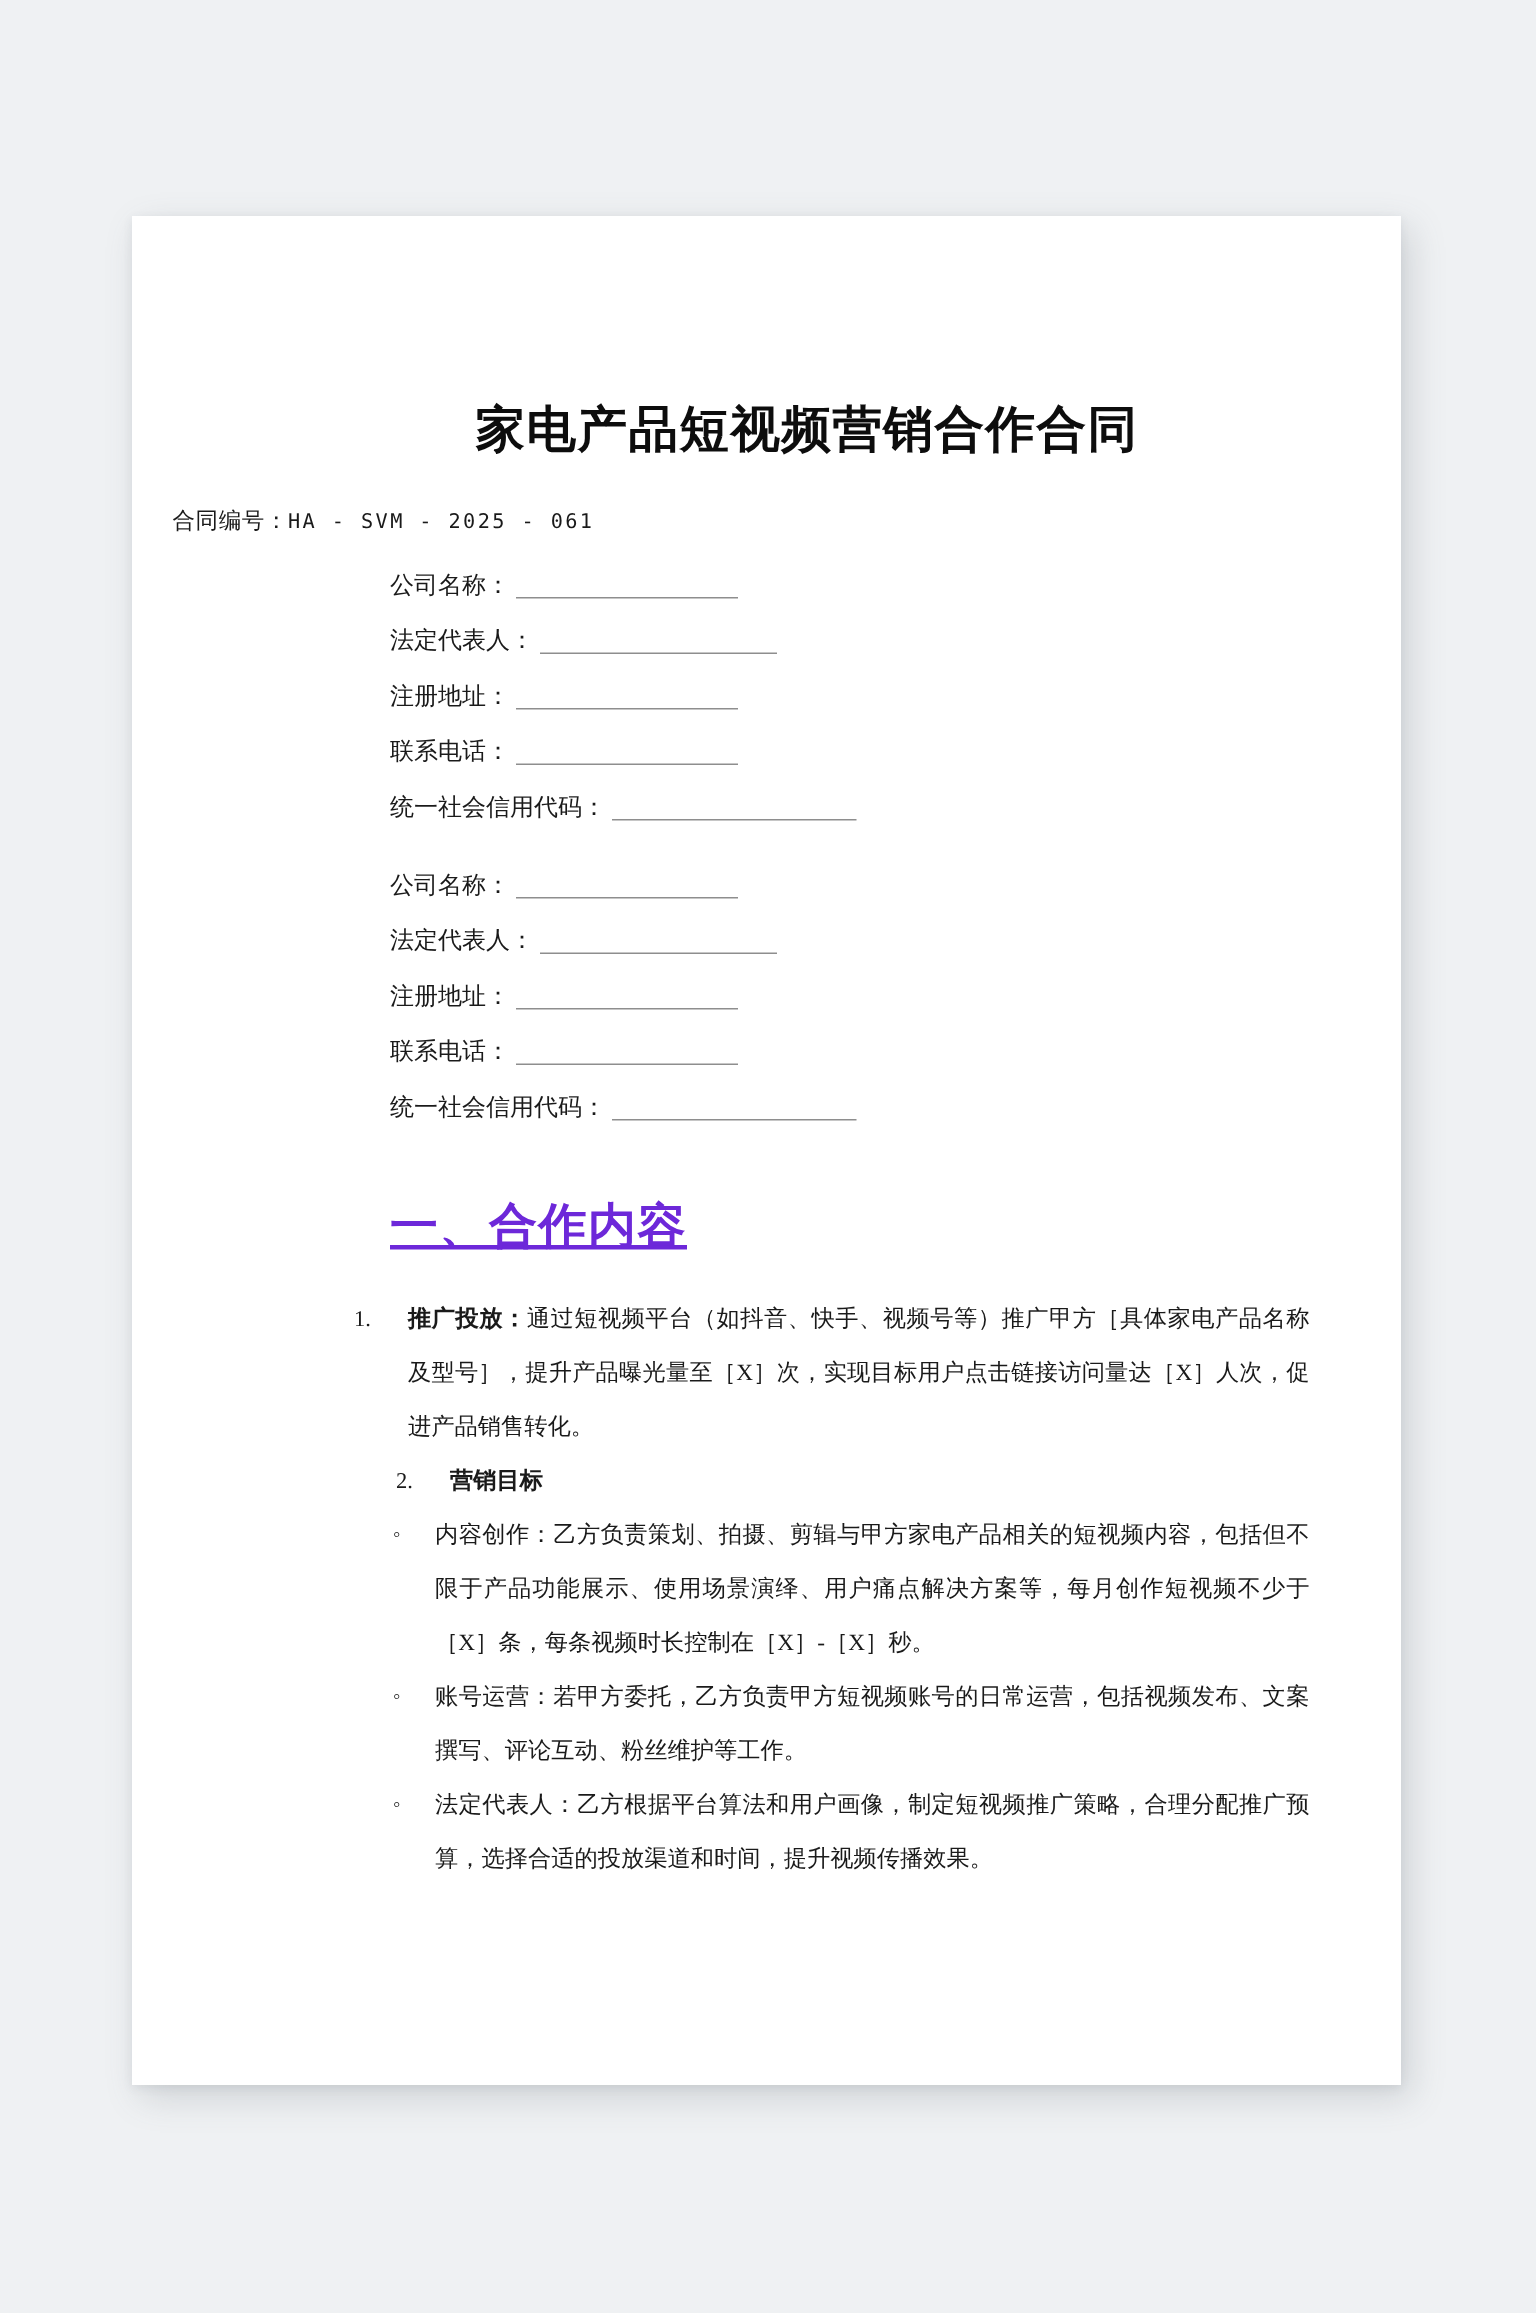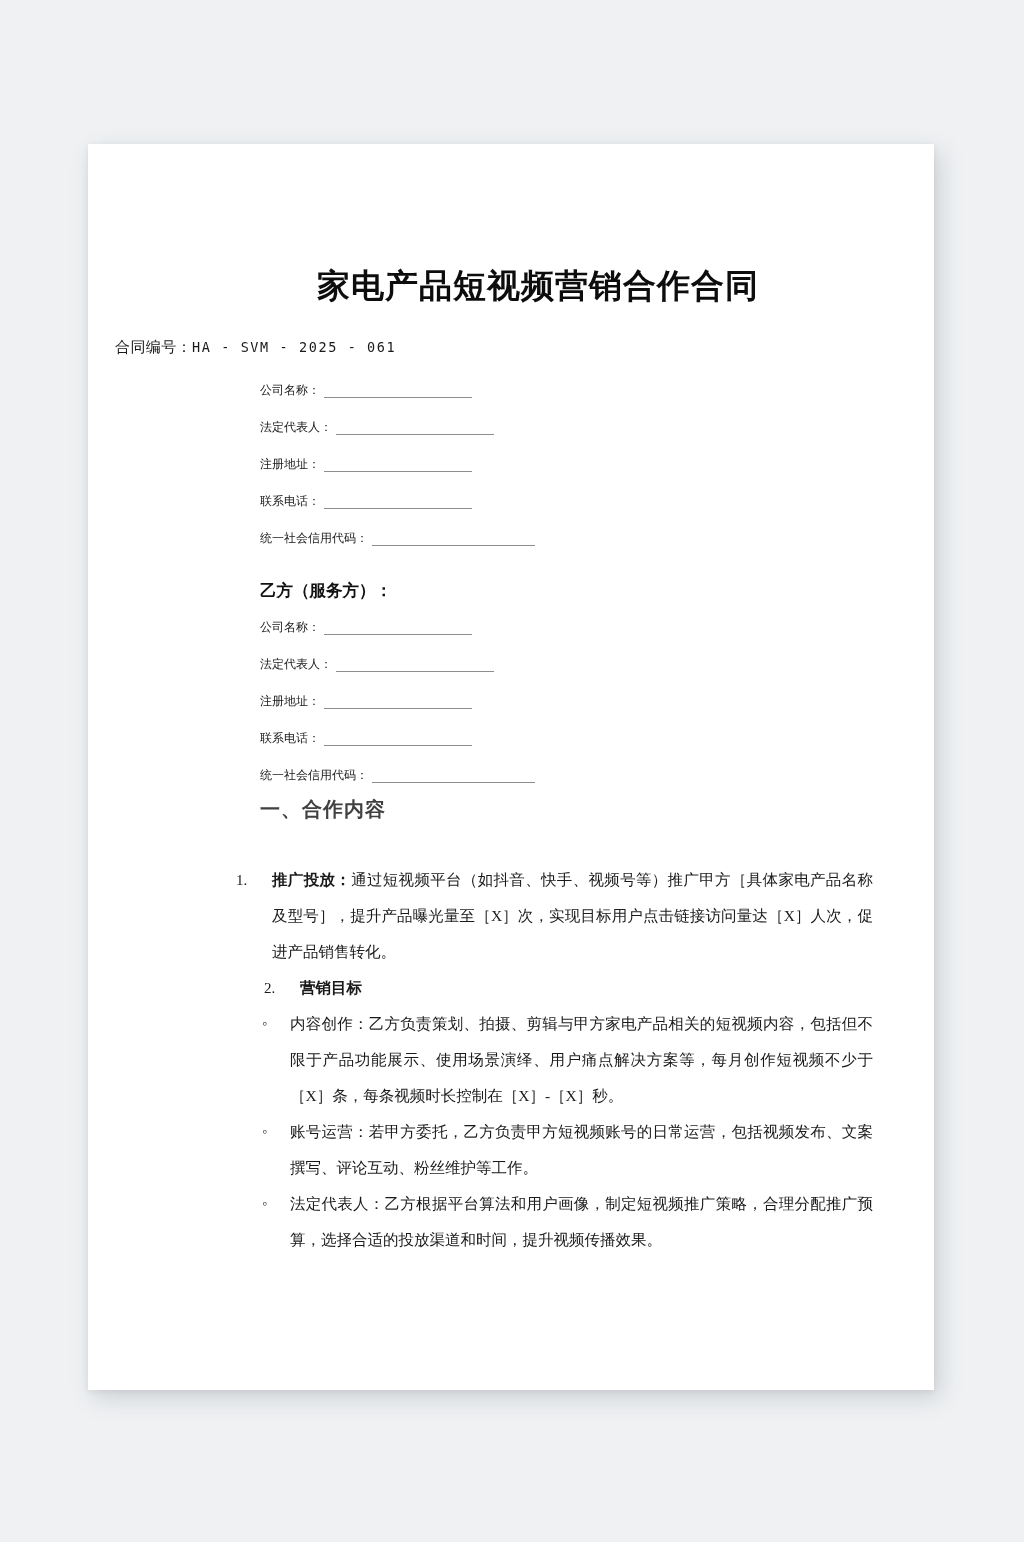--- a/index.html
+++ b/index.html
@@ -74,21 +74,21 @@
 
   .party-heading {
     font-size: 16.5px;
     font-weight: bold;
     color: #111;
     line-height: 37px;
     height: 37px;
     white-space: nowrap;
   }
   .field-row {
-    font-size: 12px;
+    font-size: 16px;
     color: #1a1a1a;
     line-height: 37px;
     height: 37px;
     white-space: nowrap;
   }
   .field-label { }
   .blank-line {
     display: inline-block;
     border-bottom: 1.4px solid #8e8e8e;
     vertical-align: -4px;
@@ -96,24 +96,25 @@
   }
   .blank-short { width: 148px; }
   .blank-mid   { width: 158px; }
   .blank-long  { width: 163px; }
 
   
   .section-heading {
     position: absolute;
     left: 145px;
     top: 652px;
-    font-size: 20px;
+    font-size: 32px;
     font-weight: bold;
-    color: #404040;
+    color: #6d28d9;
     letter-spacing: 1px;
+    text-decoration: underline;
   }
 
   
   .body-list {
     position: absolute;
     left: 0;
     top: 718px;
     width: 846px;
   }
   .li-num {
@@ -183,21 +184,20 @@
       </div>
       <div class="field-row">
         <span class="field-label">联系电话：</span><span class="blank-line blank-short"></span>
       </div>
       <div class="field-row">
         <span class="field-label">统一社会信用代码：</span><span class="blank-line blank-long"></span>
       </div>
     </div>
 
     <div class="party-block" id="party-b">
-      <div class="party-heading">乙方（服务方）：</div>
 
       <div class="field-row">
         <span class="field-label">公司名称：</span><span class="blank-line blank-short"></span>
       </div>
       <div class="field-row">
         <span class="field-label">法定代表人：</span><span class="blank-line blank-mid"></span>
       </div>
       <div class="field-row">
         <span class="field-label">注册地址：</span><span class="blank-line blank-short"></span>
       </div>

